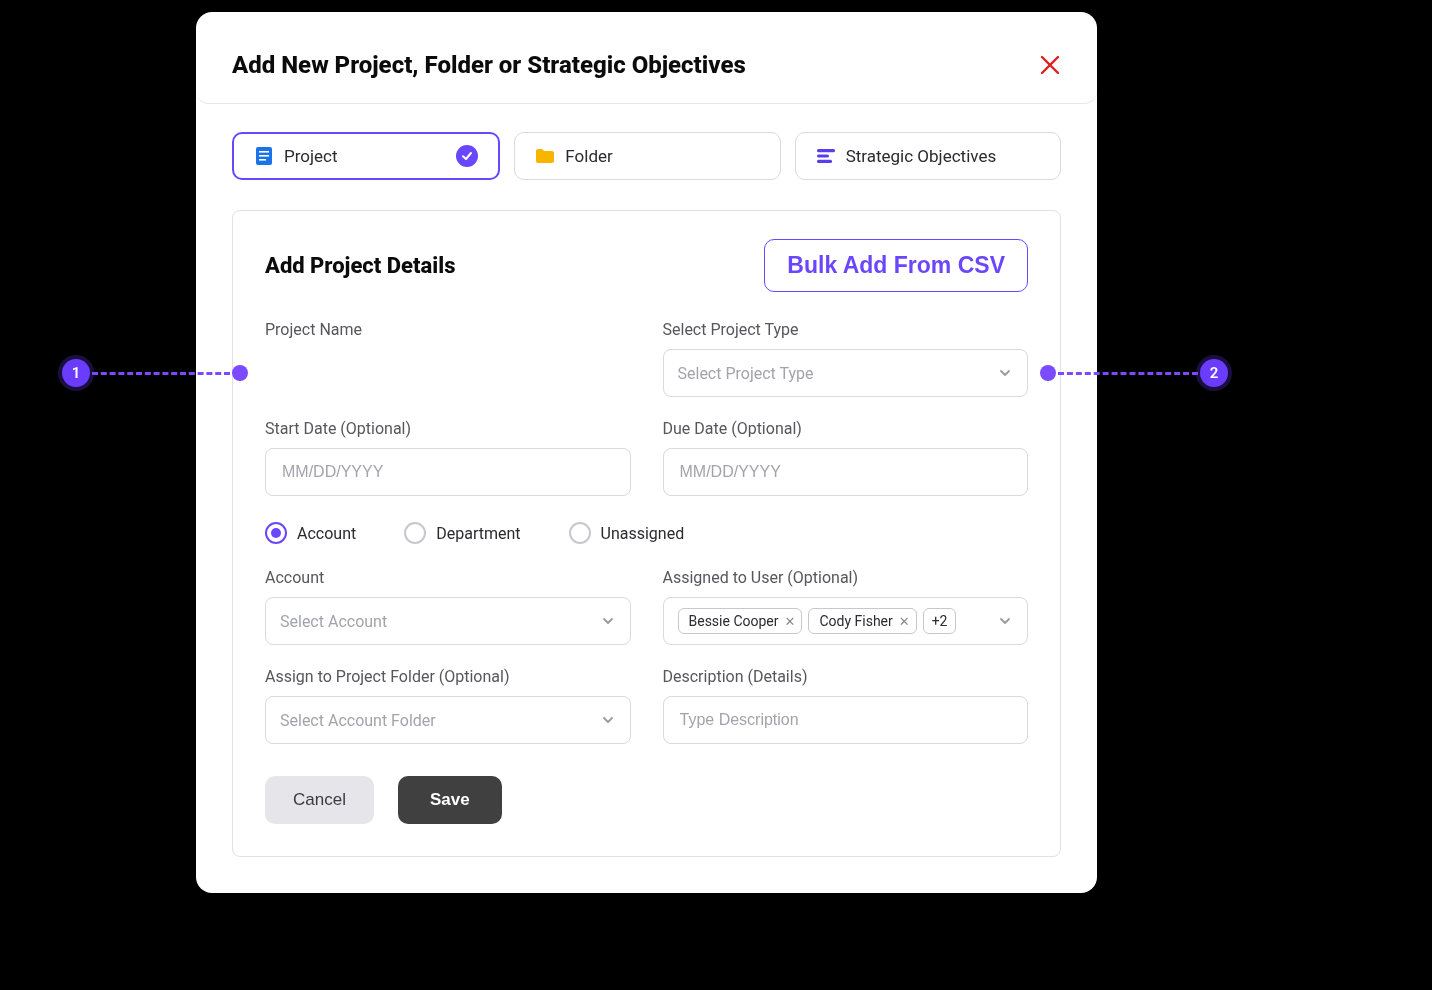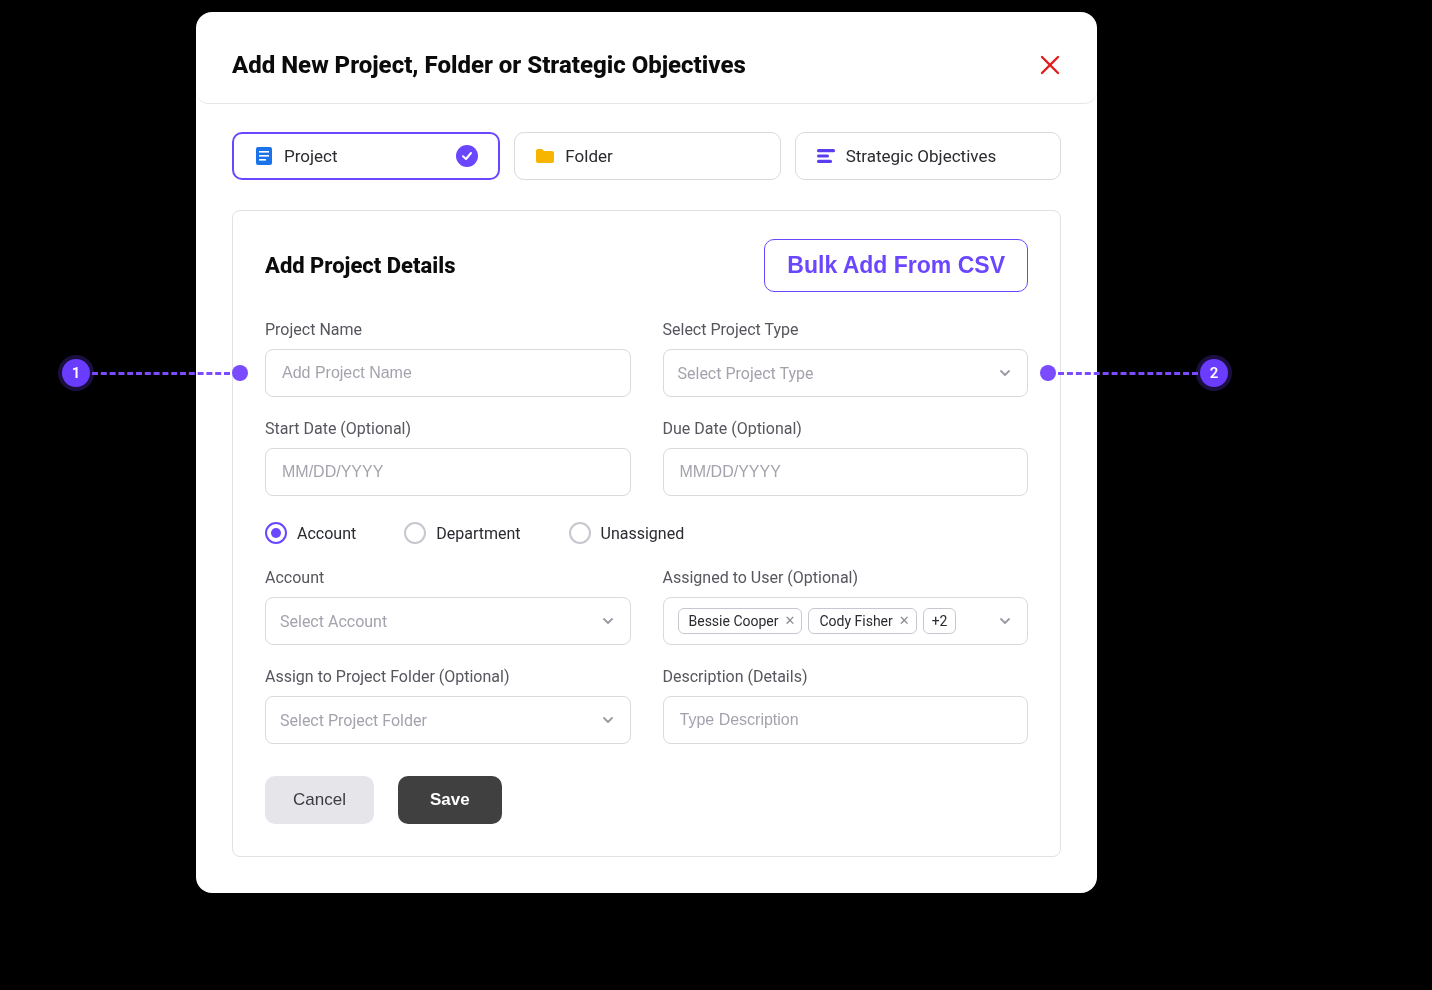--- a/index.html
+++ b/index.html
@@ -174,21 +174,21 @@
   .chips-wrap {
     display: flex; align-items: center; gap: 6px; flex: 1; overflow: hidden;
   }
   .chip {
     border: 1px solid #c7c7cf;
     border-radius: 6px;
     padding: 4px 6px 4px 10px;
     font-size: 14px;
     color: #2a2a30;
     display: inline-flex;
-    align-items: flex-start;
+    align-items: flex-end;
     gap: 6px;
     background: #fff;
   }
   .chip .x { color: #8a8a93; font-size: 13px; cursor: pointer; }
   .chip.count { padding: 4px 8px; }
   .footer-buttons {
     grid-column: 1 / -1;
     display: flex;
     gap: 24px;
     margin-top: 10px;
@@ -295,23 +295,20 @@
   <div class="details-panel">
     <div class="details-header">
       <div class="details-title">Add Project Details</div>
       <button class="bulk-btn">Bulk Add From CSV</button>
     </div>
 
     <div class="form-grid">
 
       <div class="form-group">
         <div class="form-label">Project Name</div>
-        <div class="text-input">
-          <input type="text" placeholder="Add Project Name" style="">
-        </div>
       </div>
 
       <div class="form-group">
         <div class="form-label">Select Project Type</div>
         <div class="select-input">
           <span class="select-placeholder">Select Project Type</span>
           <span class="chevron">
             <svg width="14" height="14" viewBox="0 0 14 14">
                 <path d="M3 5 L7 9 L11 5" stroke="#9a9aa3" stroke-width="1.8" fill="none" stroke-linecap="round" stroke-linejoin="round"></path>
               </svg>
@@ -382,21 +379,21 @@
             <svg width="14" height="14" viewBox="0 0 14 14">
                 <path d="M3 5 L7 9 L11 5" stroke="#9a9aa3" stroke-width="1.8" fill="none" stroke-linecap="round" stroke-linejoin="round"></path>
               </svg>
           </span>
         </div>
       </div>
 
       <div class="form-group">
         <div class="form-label">Assign to Project Folder (Optional)</div>
         <div class="select-input">
-          <span class="select-placeholder">Select Project Folder</span>
+          <span class="select-placeholder">Select Account Folder</span>
           <span class="chevron">
             <svg width="14" height="14" viewBox="0 0 14 14">
                 <path d="M3 5 L7 9 L11 5" stroke="#9a9aa3" stroke-width="1.8" fill="none" stroke-linecap="round" stroke-linejoin="round"></path>
               </svg>
           </span>
         </div>
       </div>
 
       <div class="form-group">
         <div class="form-label">Description (Details)</div>

